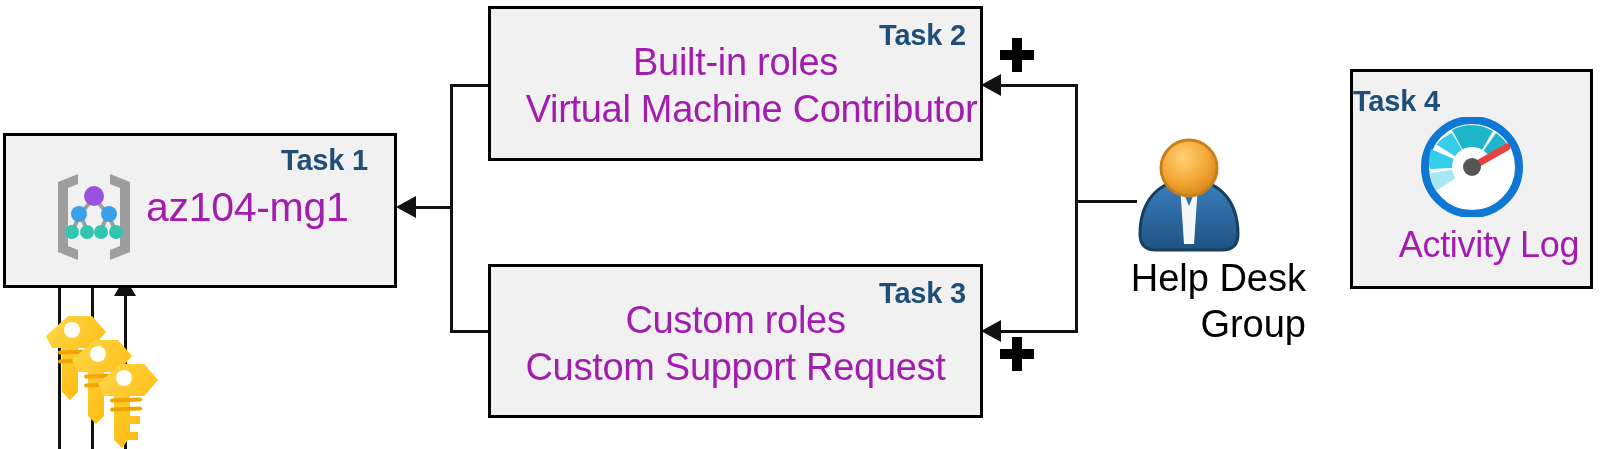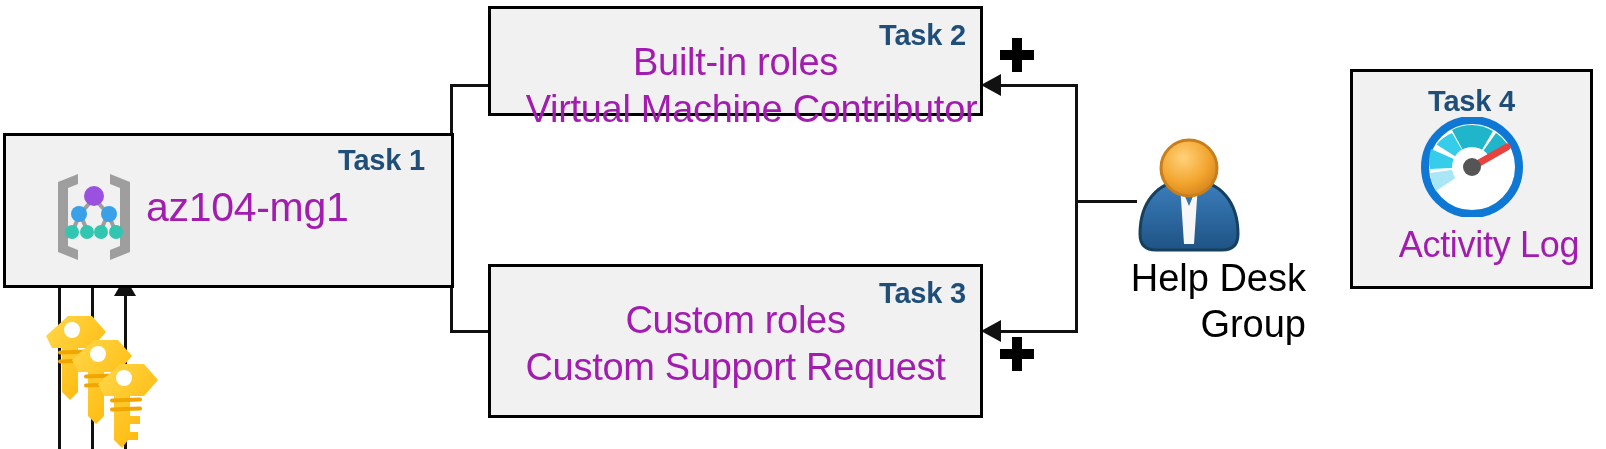--- a/index.html
+++ b/index.html
@@ -38,42 +38,42 @@
     position: absolute;
     color: #a21caf;
     font-size: 38px;
     font-weight: normal;
     white-space: nowrap;
     text-align: center;
     letter-spacing: -0.3px;
   }
 
   
-  #task1 { left: 3px; top: 133px; width: 451px; height: 155px; }
+  #task1 { left: 3px; top: 133px; width: 394px; height: 155px; }
   #task1-label { right: 26px; top: 8px; }
   #task1-name {
     left: 140px; top: 48px; width: 240px;
     text-align: left; font-size: 41px;
   }
 
   
-  #task2 { left: 488px; top: 6px; width: 495px; height: 110px; }
+  #task2 { left: 488px; top: 6px; width: 495px; height: 155px; }
   #task2-label { right: 14px; top: 10px; }
   #task2-line1 { left: 0; top: 32px; width: 489px; }
   #task2-line2 { left: 0; top: 79px; width: 489px; padding-left: 16px; }
 
   
   #task3 { left: 488px; top: 264px; width: 495px; height: 154px; padding-left: 34px; }
   #task3-label { right: 14px; top: 10px; }
   #task3-line1 { left: 0; top: 32px; width: 489px; }
   #task3-line2 { left: 0; top: 79px; width: 489px; }
 
   
   #task4 { left: 1350px; top: 69px; width: 243px; height: 220px; }
-  #task4-label { left: 0; top: 13px; width: 237px; text-align: center; }
+  #task4-label { left: 0; top: 13px; width: 237px; }
   #task4-name { left: 0; top: 152px; width: 272px; font-size: 36px; }
 
   
   .hline {
     position: absolute;
     height: 0;
     border-top: 3px solid #111111;
   }
   .vline {
     position: absolute;

